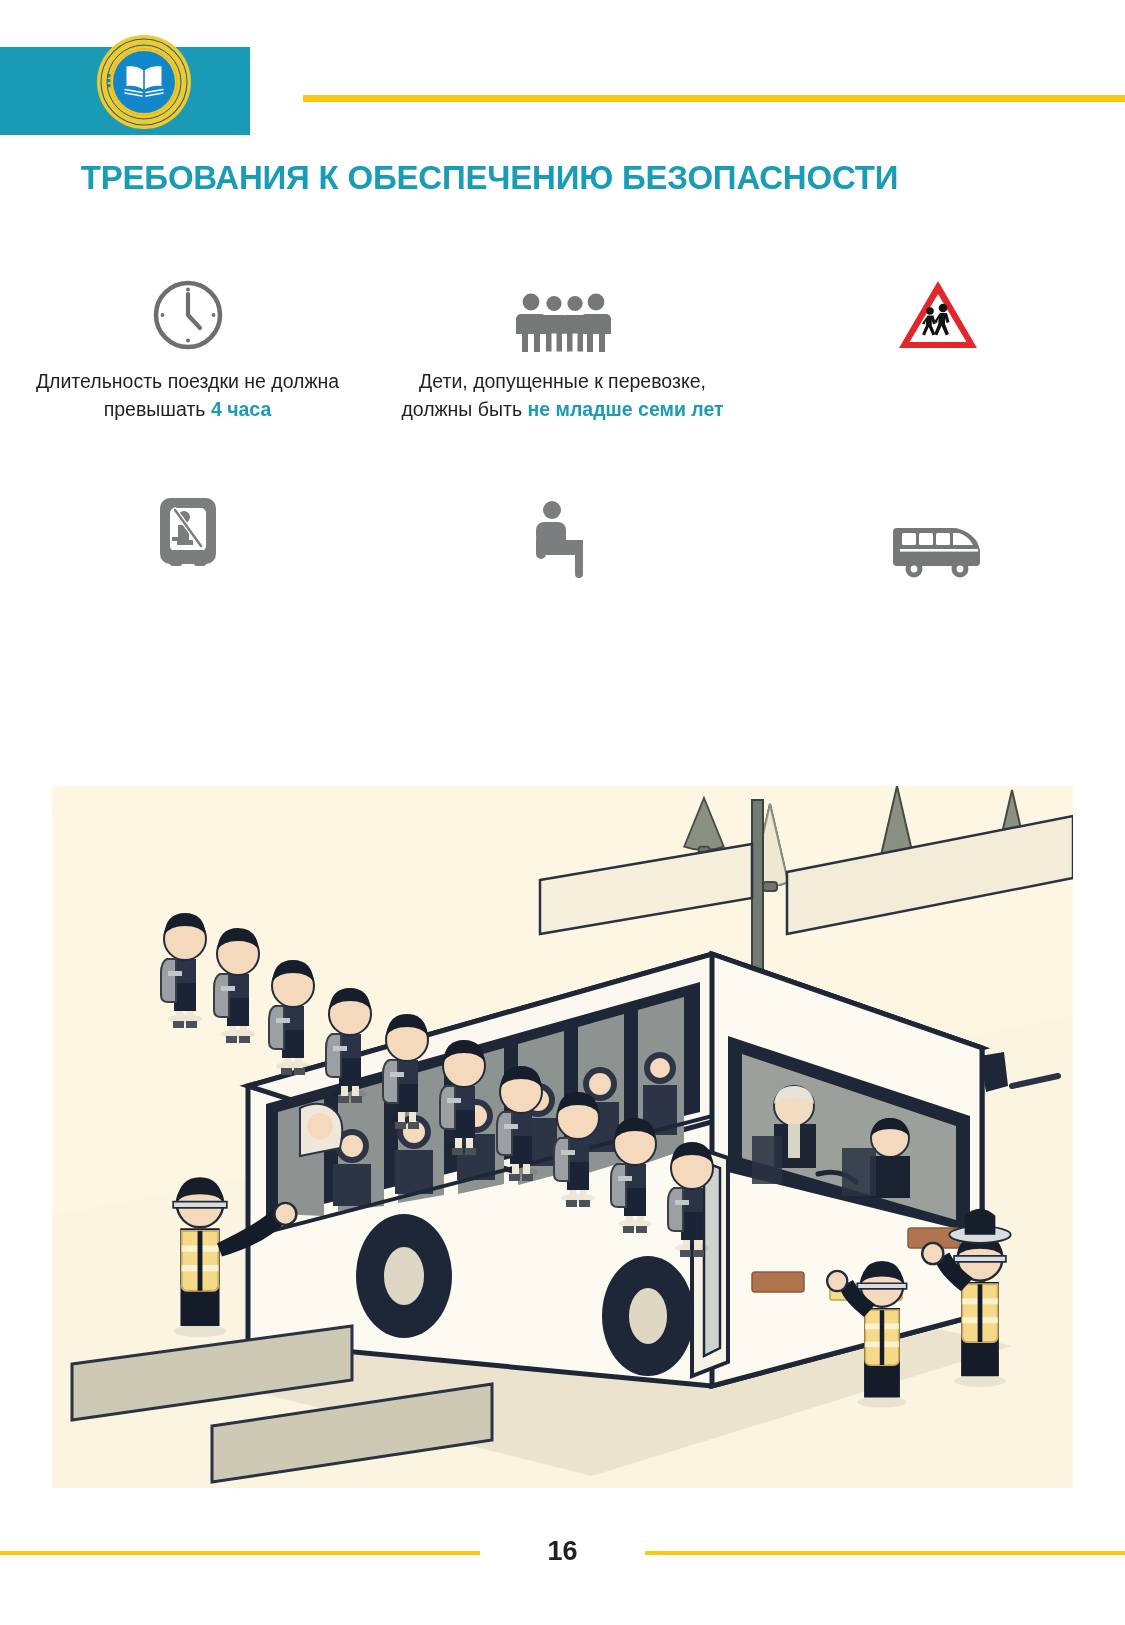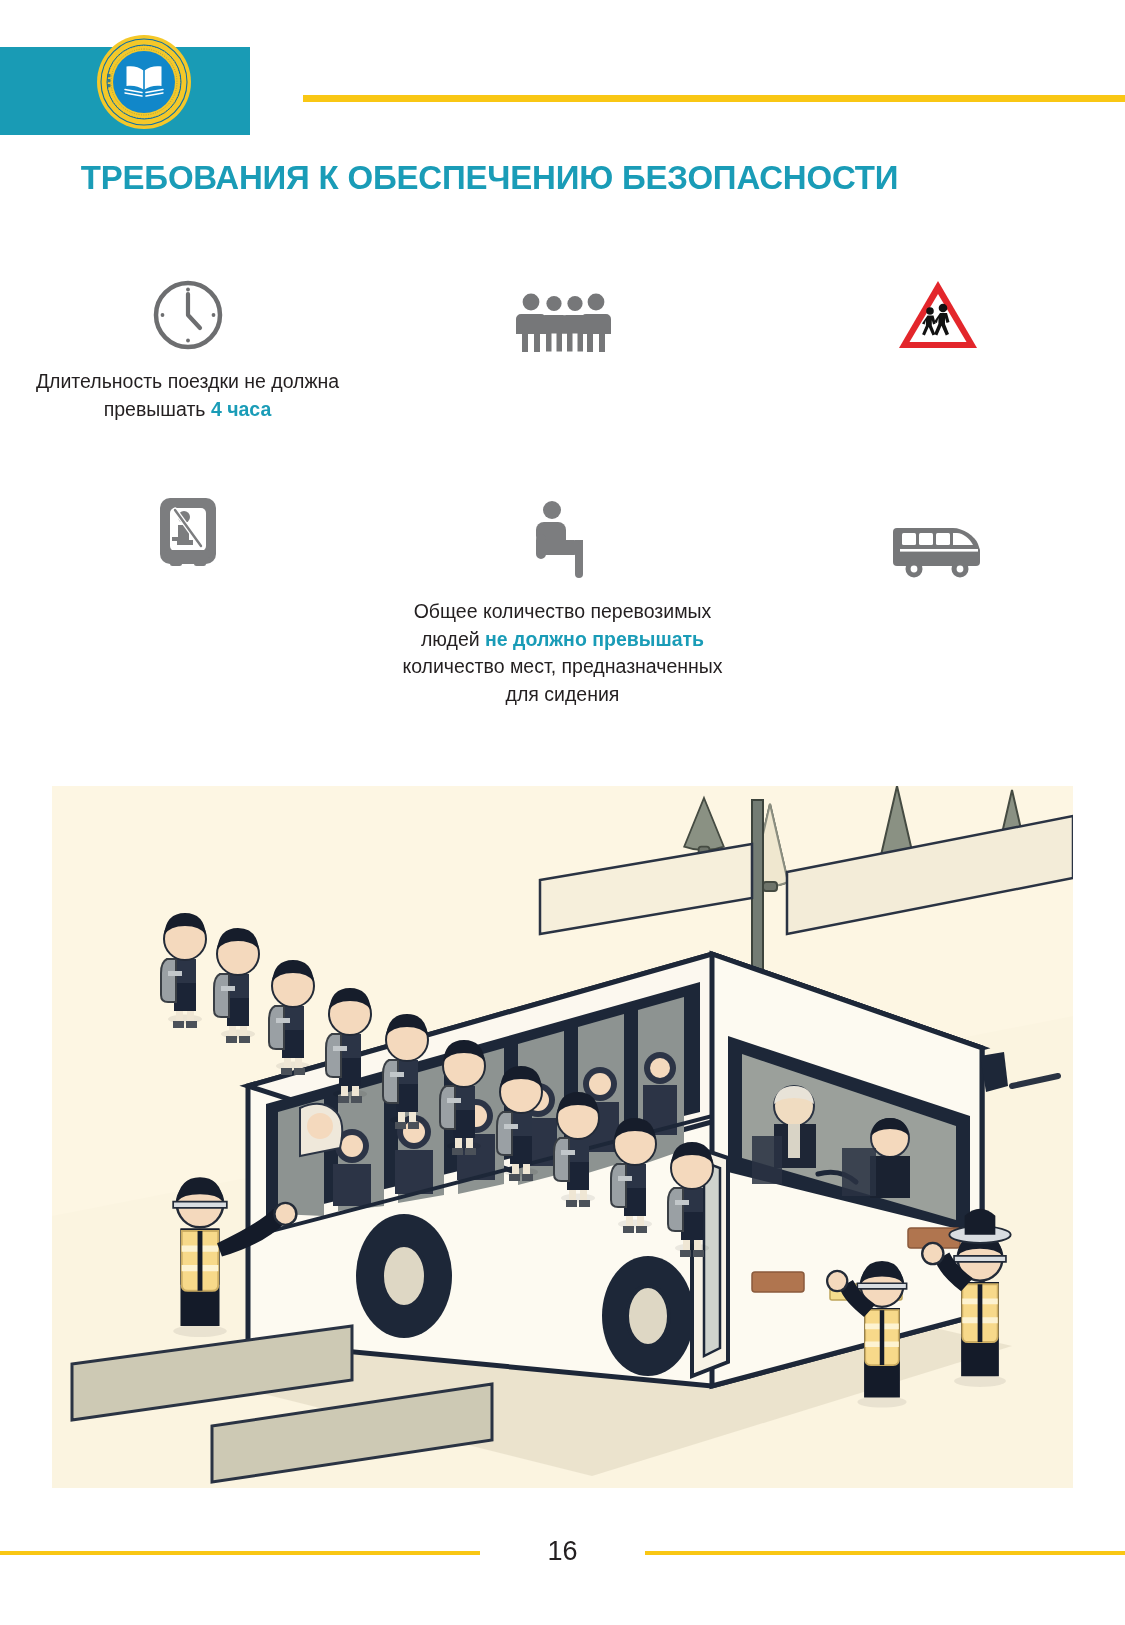--- a/index.html
+++ b/index.html
@@ -63,21 +63,21 @@
   }
   .illus svg { display:block; width:1021px; height:702px; }
   .footer-rule-l {
     position:absolute; left:0; top:1551px; width:480px; height:4px; background:#f9c714;
   }
   .footer-rule-r {
     position:absolute; left:645px; top:1551px; width:480px; height:4px; background:#f9c714;
   }
   .page-no {
     position:absolute; left:0; top:1536px; width:1125px; text-align:center;
-    font-size:27px; font-weight:normal; color:#231f20;
+    font-size:27px; font-weight:bold; color:#231f20;
   }
 </style>
 </head>
 <body>
 
 <div class="header">
   <div class="header-band"></div>
   <div class="header-rule"></div>
   <div class="emblem">
     <svg viewBox="0 0 96 96" xmlns="http://www.w3.org/2000/svg">
@@ -145,20 +145,23 @@
             <path d="M8 22 h20 a5 5 0 0 1 5 5 v15 h-6 v18 h-6 v-18 h-6 v18 h-6 v-18 h-6 v-15 a5 5 0 0 1 5 -5z"></path>
             <circle cx="41" cy="11.5" r="7.6"></circle>
             <path d="M32.5 23 h17 a4.5 4.5 0 0 1 4.5 4.5 v14 h-5 v18 h-5.5 v-18 h-5 v18 h-5.5 v-18 h-5 v-14 a4.5 4.5 0 0 1 4.5 -4.5z"></path>
             <circle cx="62" cy="11.5" r="7.6"></circle>
             <path d="M53.5 23 h17 a4.5 4.5 0 0 1 4.5 4.5 v14 h-5 v18 h-5.5 v-18 h-5 v18 h-5.5 v-18 h-5 v-14 a4.5 4.5 0 0 1 4.5 -4.5z"></path>
             <circle cx="83" cy="10" r="8.4"></circle>
             <path d="M73 22 h20 a5 5 0 0 1 5 5 v15 h-6 v18 h-6 v-18 h-6 v18 h-6 v-18 h-6 v-15 a5 5 0 0 1 5 -5z"></path>
           </g>
         </svg>
       </div>
+      <div class="caption">
+        <span>Дети, допущенные к перевозке, должны быть </span><span class="hl">не младше семи лет</span>
+      </div>
     </div>
 
     <div class="cell">
       <div class="icon-wrap">
         <svg width="84" height="76" viewBox="0 0 84 76" xmlns="http://www.w3.org/2000/svg">
           <path d="M42 3 L81 70 L3 70 Z" fill="#e3262b"></path>
           <path d="M42 16 L70.5 64 L13.5 64 Z" fill="#ffffff"></path>
           <g fill="#111111">
 
             <circle cx="47" cy="30" r="4.3"></circle>
@@ -205,23 +208,20 @@
       <div class="icon-wrap">
         <svg width="66" height="78" viewBox="0 0 66 78" xmlns="http://www.w3.org/2000/svg">
           <g fill="#7c7d7f">
             <circle cx="22" cy="10" r="9"></circle>
             <path d="M14 22 h14 a8 8 0 0 1 8 8 v14 h-22 a8 8 0 0 1 -8 -8 v-6 a8 8 0 0 1 8 -8z"></path>
             <path d="M14 40 h30 a7 7 0 0 1 7 7 v1 a7 7 0 0 1 -7 7 h-30z"></path>
             <path d="M45 40 h8 v34 a4 4 0 0 1 -8 0z"></path>
             <path d="M12 34 a6 6 0 0 0 -6 6 v14 a5 5 0 0 0 10 0 v-14 a6 6 0 0 0 -4 -6z"></path>
           </g>
         </svg>
-      </div>
-      <div class="caption">
-        <span>Общее количество перевозимых людей </span><span class="hl">не должно превышать</span><span> количество мест, предназначенных для сидения</span>
       </div>
     </div>
 
     <div class="cell">
       <div class="icon-wrap">
         <svg width="90" height="56" viewBox="0 0 90 56" xmlns="http://www.w3.org/2000/svg">
           <g fill="#767779">
             <path d="M4 6 h56 c10 0 22 8 25 16 l2 6 v12 a4 4 0 0 1 -4 4 h-79 a4 4 0 0 1 -4 -4 v-30 a4 4 0 0 1 4 -4z"></path>
           </g>
           <g fill="#ffffff">

